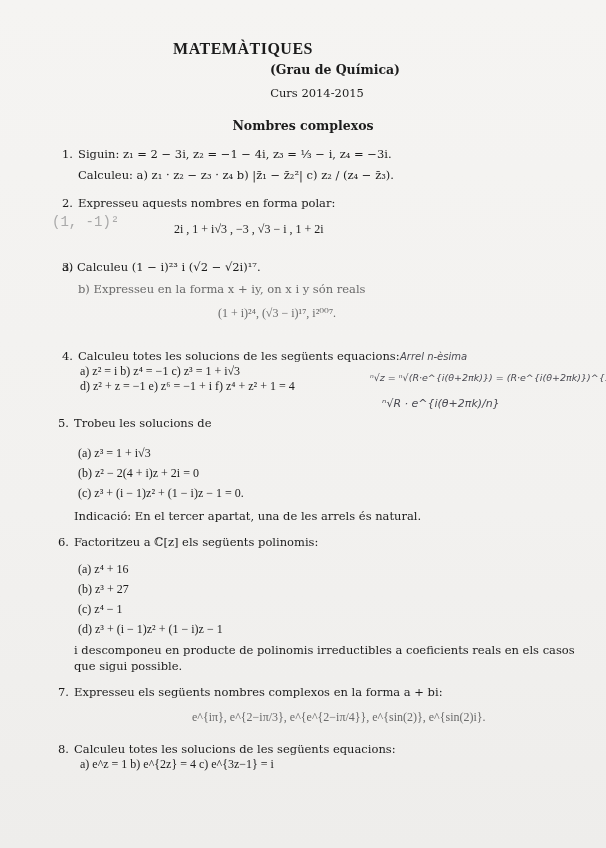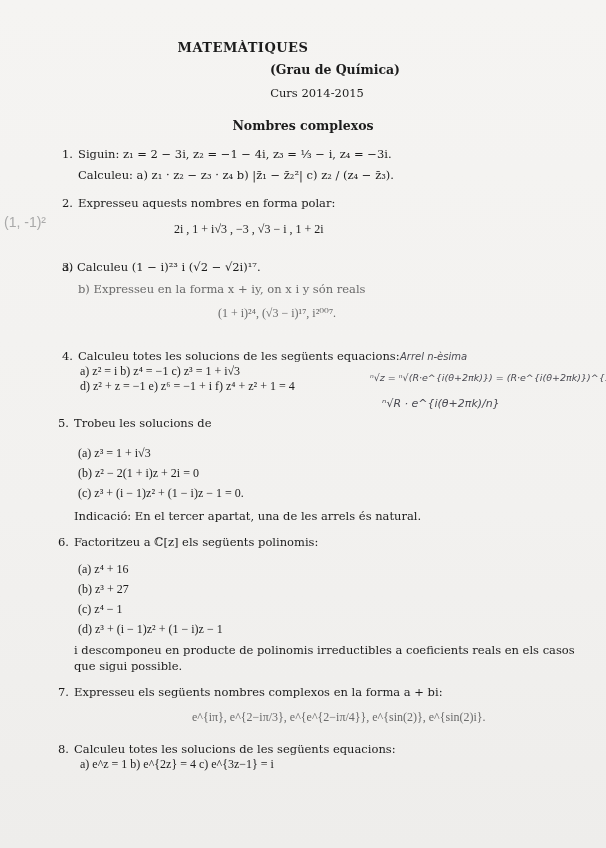--- a/index.html
+++ b/index.html
@@ -5,29 +5,29 @@
   html, body { margin:0; padding:0; }
   body {
     width:606px; height:848px; overflow:hidden;
     background:#f3f2f0;
     font-family:"DejaVu Serif","Liberation Serif",serif;
     color:#1c1c1c;
     position:relative;
   }
   .page { position:absolute; inset:0; background:linear-gradient(180deg,#f5f4f2 0%,#f2f1ef 60%,#eeedeb 100%); }
   .abs { position:absolute; white-space:nowrap; }
-  .title { font-size:13px; font-weight:bold; letter-spacing:0.5px; left:0; width:486px; text-align:center; }
+  .title { font-size:16px; font-weight:bold; letter-spacing:0.5px; left:0; width:486px; text-align:center;font-family:Liberation Serif, serif; }
   .sub { font-size:12.5px; font-weight:bold; left:0; width:606px; text-align:center;padding-left:32px; }
   .curs { font-size:11.5px; left:0; width:606px; text-align:center;padding-left:14px; }
   .sec { font-size:12.5px; font-weight:bold; left:0; width:606px; text-align:center; }
   .t { font-size:11.5px; }
   .m { font-family:"Liberation Serif","DejaVu Serif",serif; font-size:12px; }
   .faint { color:#6a6a6a; }
   .hand { font-family:"DejaVu Sans","Liberation Sans",sans-serif; font-style:italic; color:#4a4a52; font-size:10px; }
-  .hand-pencil { font-family:Liberation Sans, sans-serif; color:#a9a9a9; font-size:14px; }
+  .hand-pencil { font-family:Liberation Mono, monospace; color:#a9a9a9; font-size:14px;margin-left:48px; }
 </style>
 </head>
 <body>
 
 <div class="page">
 
   <div class="abs title" style="top:40px;">MATEMÀTIQUES</div>
   <div class="abs sub" style="top:62px;">(Grau de Química)</div>
   <div class="abs curs" style="top:86px;">Curs 2014-2015</div>
   <div class="abs sec" style="top:118px;">Nombres complexos</div>
@@ -63,21 +63,21 @@
     <div class="abs hand" style="top:372px; left:370px; font-size:9.5px;">ⁿ√z = ⁿ√(R·e^{i(θ+2πk)}) = (R·e^{i(θ+2πk)})^{1/n} =</div>
     <div class="abs hand" style="top:397px; left:382px; font-size:11px;">ⁿ√R · e^{i(θ+2πk)/n}</div>
   </div>
 
   <div class="abs hand-pencil" style="top:214px; left:4px;">(1, -1)²</div>
 
   <div>
     <div class="abs t" style="top:416px; left:58px;">5.</div>
     <div class="abs t" style="top:416px; left:74px;">Trobeu les solucions de</div>
     <div class="abs t m" style="top:446px; left:78px;">(a)  z³ = 1 + i√3</div>
-    <div class="abs t m" style="top:466px; left:78px;">(b)  z² − 2(1 + i)z + 2i = 0</div>
+    <div class="abs t m" style="top:466px; left:78px;">(b)  z² − 2(4 + i)z + 2i = 0</div>
     <div class="abs t m" style="top:486px; left:78px;">(c)  z³ + (i − 1)z² + (1 − i)z − 1 = 0.</div>
     <div class="abs t" style="top:509px; left:74px;">Indicació: En el tercer apartat, una de les arrels és natural.</div>
   </div>
 
   <div>
     <div class="abs t" style="top:535px; left:58px;">6.</div>
     <div class="abs t" style="top:535px; left:74px;">Factoritzeu a ℂ[z] els següents polinomis:</div>
     <div class="abs t m" style="top:562px; left:78px;">(a)  z⁴ + 16</div>
     <div class="abs t m" style="top:582px; left:78px;">(b)  z³ + 27</div>
     <div class="abs t m" style="top:602px; left:78px;">(c)  z⁴ − 1</div>

